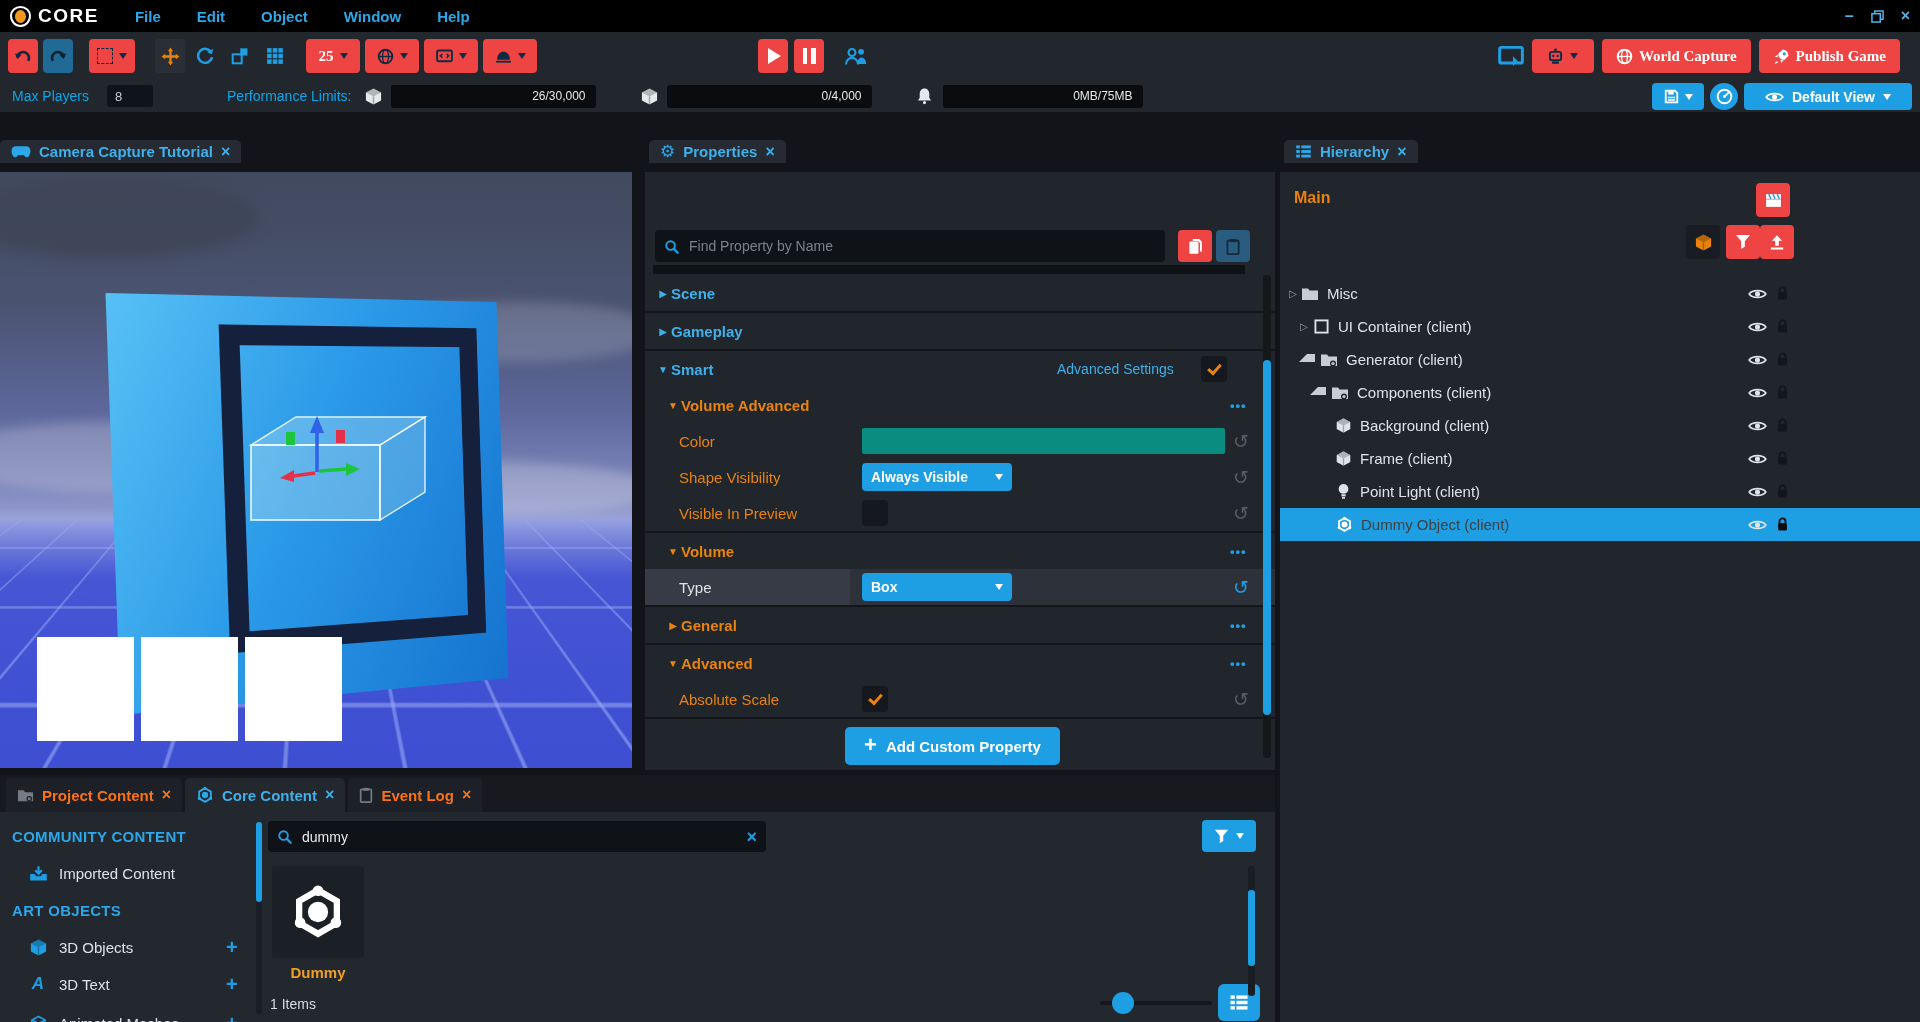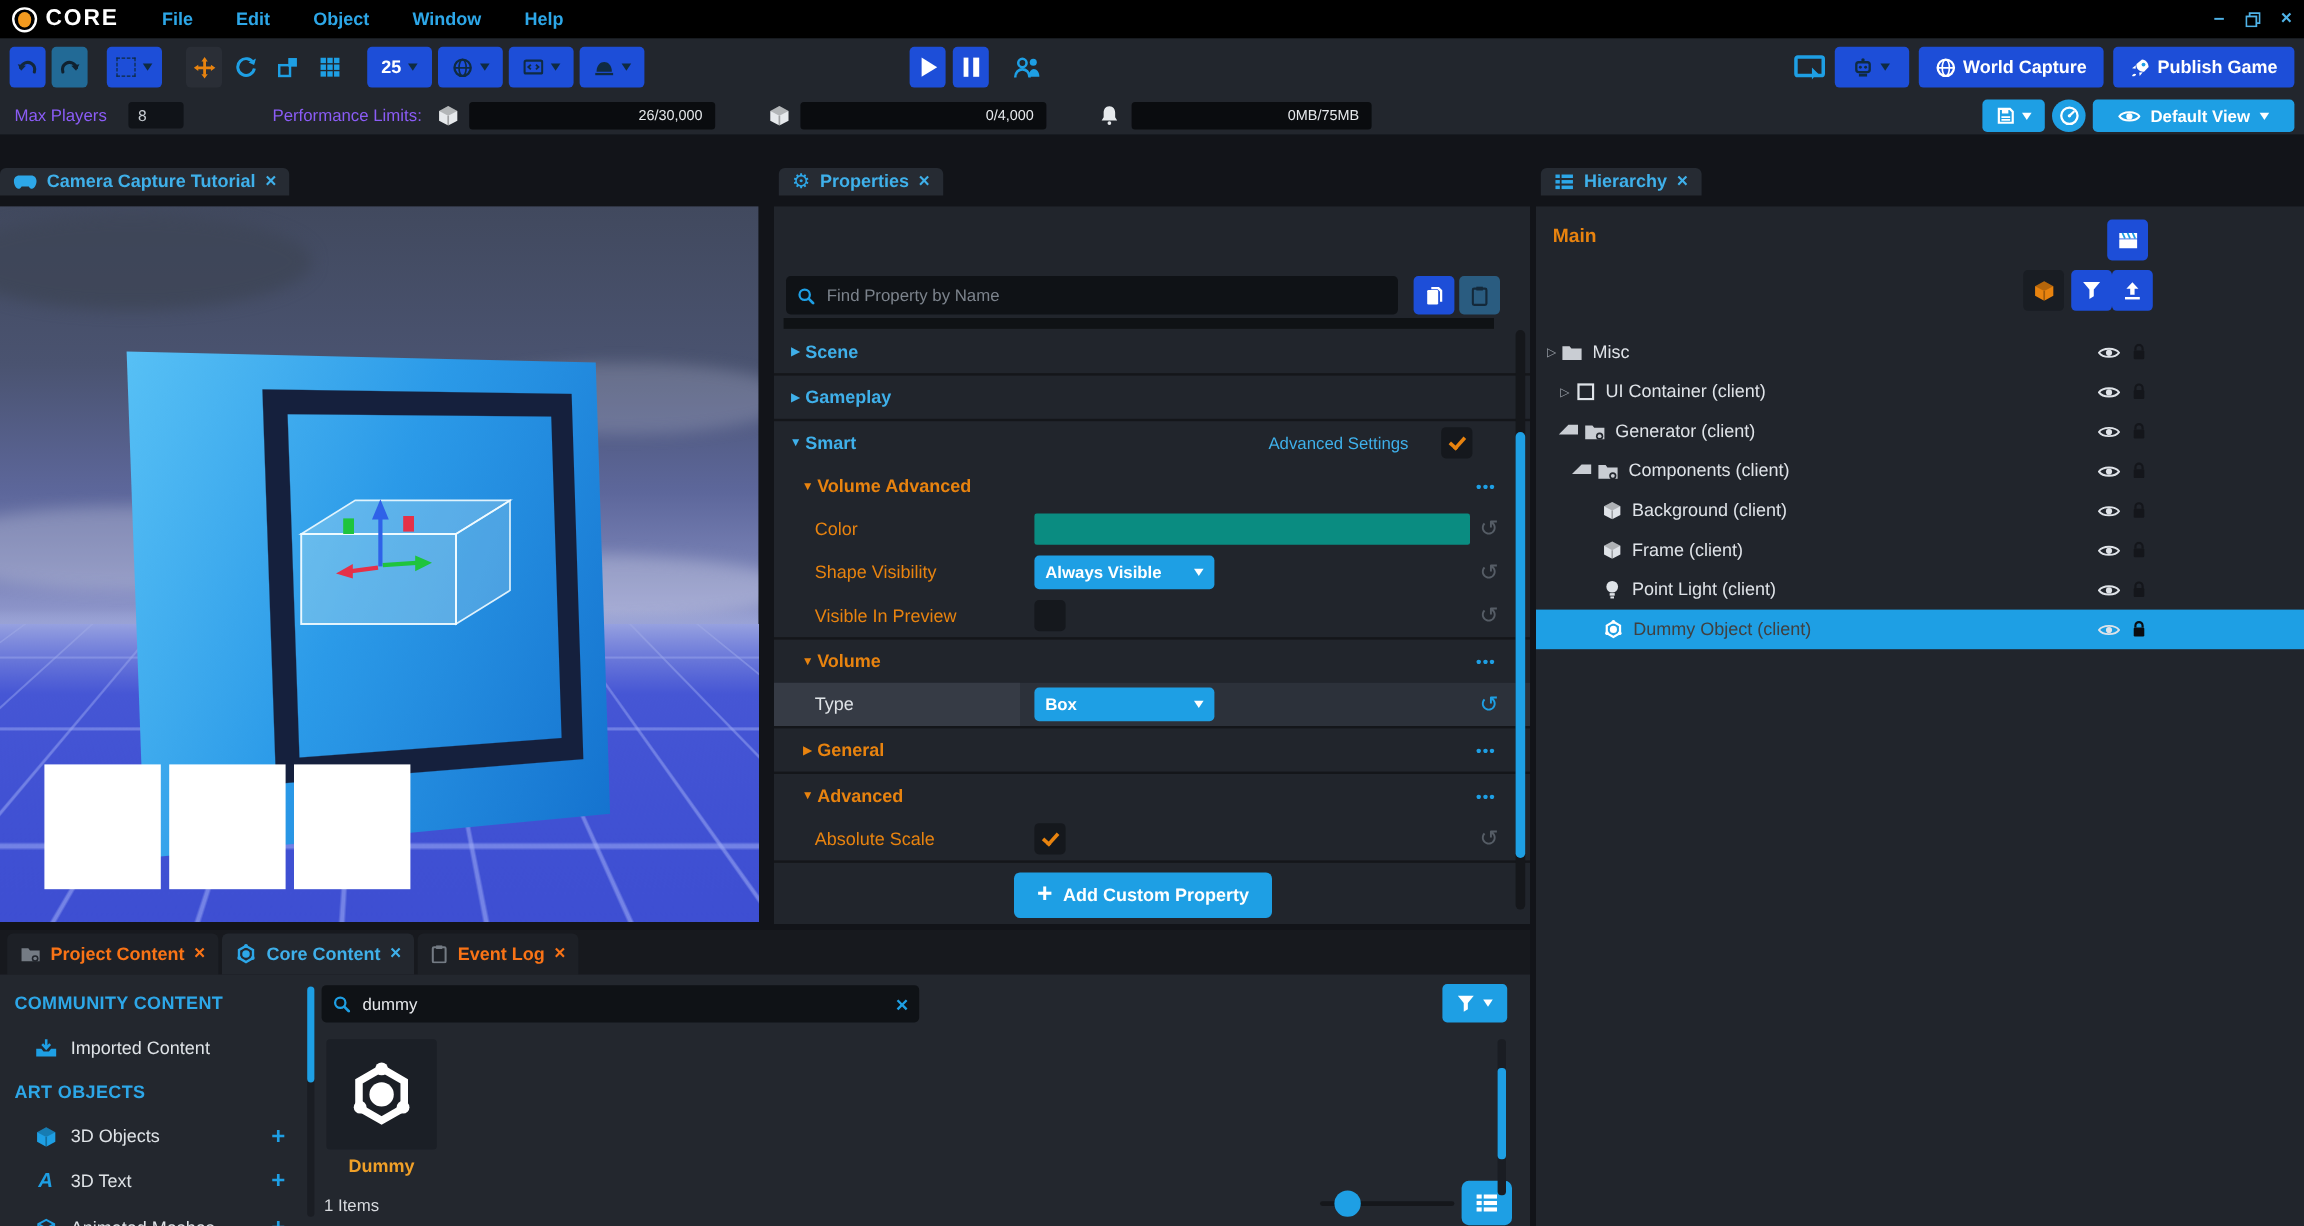--- a/index.html
+++ b/index.html
@@ -15,35 +15,35 @@
   .logo-text{color:#fff;font-weight:bold;font-size:19px;letter-spacing:1.5px;}
   .menu-items{display:flex;gap:36px;margin-left:36px;}
   .menu-item{color:#2da7e8;font-weight:bold;font-size:15px;cursor:default;}
   .win-controls{margin-left:auto;display:flex;gap:17px;margin-right:10px;align-items:center;color:#4fb3e8;}
   .win-glyph{font-size:16px;font-weight:bold;line-height:1;}
   
   .toolbar{position:absolute;left:0;top:32px;width:1920px;height:48px;background:#22262d;}
   .tb-left,.tb-center,.tb-right{position:absolute;top:7px;display:flex;align-items:center;}
   .tb-left{left:8px;gap:5px;}
   .tb-center{left:758px;gap:6px;}
-  .tb-right{right:8px;gap:8px;}
+  .tb-right{right:20px;gap:8px;}
   .tbtn{height:34px;border-radius:4px;display:flex;align-items:center;justify-content:center;gap:6px;box-sizing:border-box;}
-  .blue{background:#1d4ed8;}
+  .blue{background:#ef4444;font-family:Liberation Serif, serif;}
   .darkbtn{background:#2a2e36;}
   .w30{width:30px;} .w46{width:46px;padding:0 4px;} .w54{width:54px;}
   .caret{width:0;height:0;border-left:4.5px solid transparent;border-right:4.5px solid transparent;border-top:6px solid #0f2b42;}
   .caret.white{border-top-color:#fff;}
   .sel-dash{width:14px;height:14px;border:1.6px dashed #0e2a40;}
   .tool-lbl{color:#fff;font-weight:bold;font-size:15px;}
   .bigbtn{padding:0 14px;color:#fff;font-weight:bold;font-size:15px;}
   .play-tri{width:0;height:0;border-top:8px solid transparent;border-bottom:8px solid transparent;border-left:13px solid #fff;margin-left:3px;}
   .pause-bars{display:flex;gap:4px;} .pause-bars i{width:4.5px;height:16px;background:#fff;}
   
   .perfbar{position:absolute;left:0;top:80px;width:1920px;height:32px;background:#22262d;display:flex;align-items:center;font-size:14px;}
-  .perf-lbl{color:#8b5cf6;}
+  .perf-lbl{color:#0ea5e9;}
   .pill{height:23px;background:#0a0c0f;border-radius:3px;display:flex;align-items:center;justify-content:flex-end;
     padding-right:10px;font-size:12px;color:#e6e9ec;box-sizing:border-box;}
   .mp-box{width:46px;height:22px;background:#101318;border-radius:3px;display:flex;align-items:center;padding-left:8px;
     font-size:13px;color:#c9ced4;box-sizing:border-box;}
   .perf-right{position:absolute;right:8px;top:3px;display:flex;gap:6px;align-items:center;}
   .pbtn{height:27px;border-radius:4px;background:#1e9fe4;display:flex;align-items:center;justify-content:center;gap:6px;box-sizing:border-box;}
   
   .tab{height:23px;border-radius:5px 5px 0 0;display:flex;align-items:center;gap:8px;padding:0 11px;box-sizing:border-box;}
   .tab.active{background:#262b33;}
   .tab-lbl{font-weight:bold;font-size:15px;color:#3fb0ea;white-space:nowrap;}

